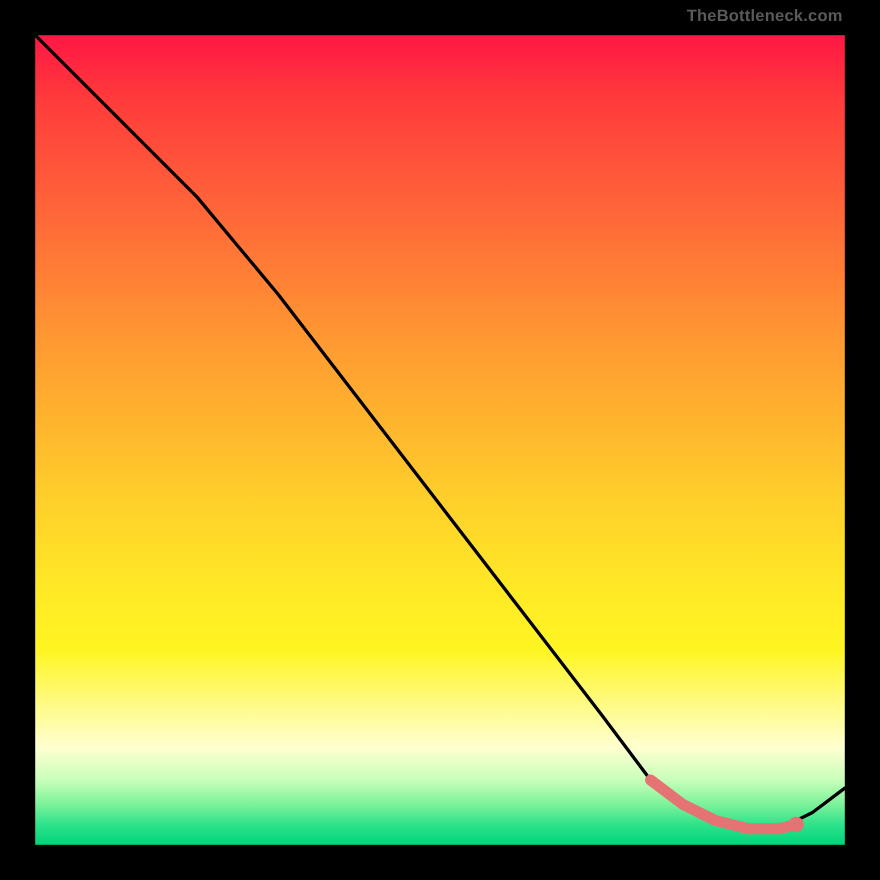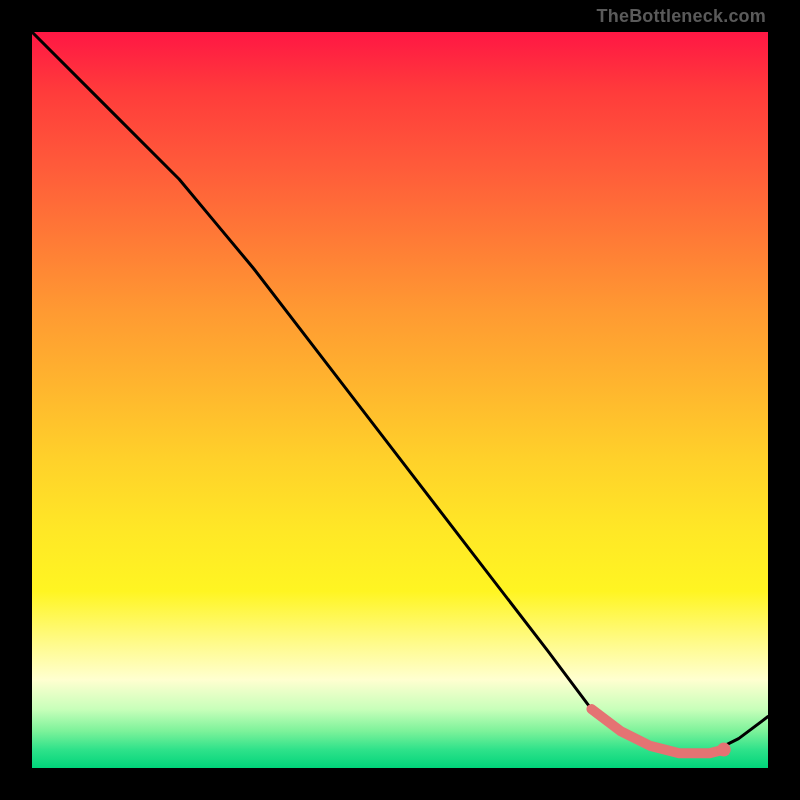--- a/index.html
+++ b/index.html
@@ -32,21 +32,21 @@
       #7cf29a 95%,
       #2fe28a 97.5%,
       #00d47a 100%
     );
   }
   .watermark {
     position: absolute;
     top: 6px;
     right: 34px;
     font-family: Arial, Helvetica, sans-serif;
-    font-size: 18px;
+    font-size: 15px;
     font-weight: 600;
     color: #5a5a5a;
     letter-spacing: 0.2px;
     user-select: none;
   }
   svg.curve {
     position: absolute;
     left: 0;
     top: 0;
     width: 736px;

